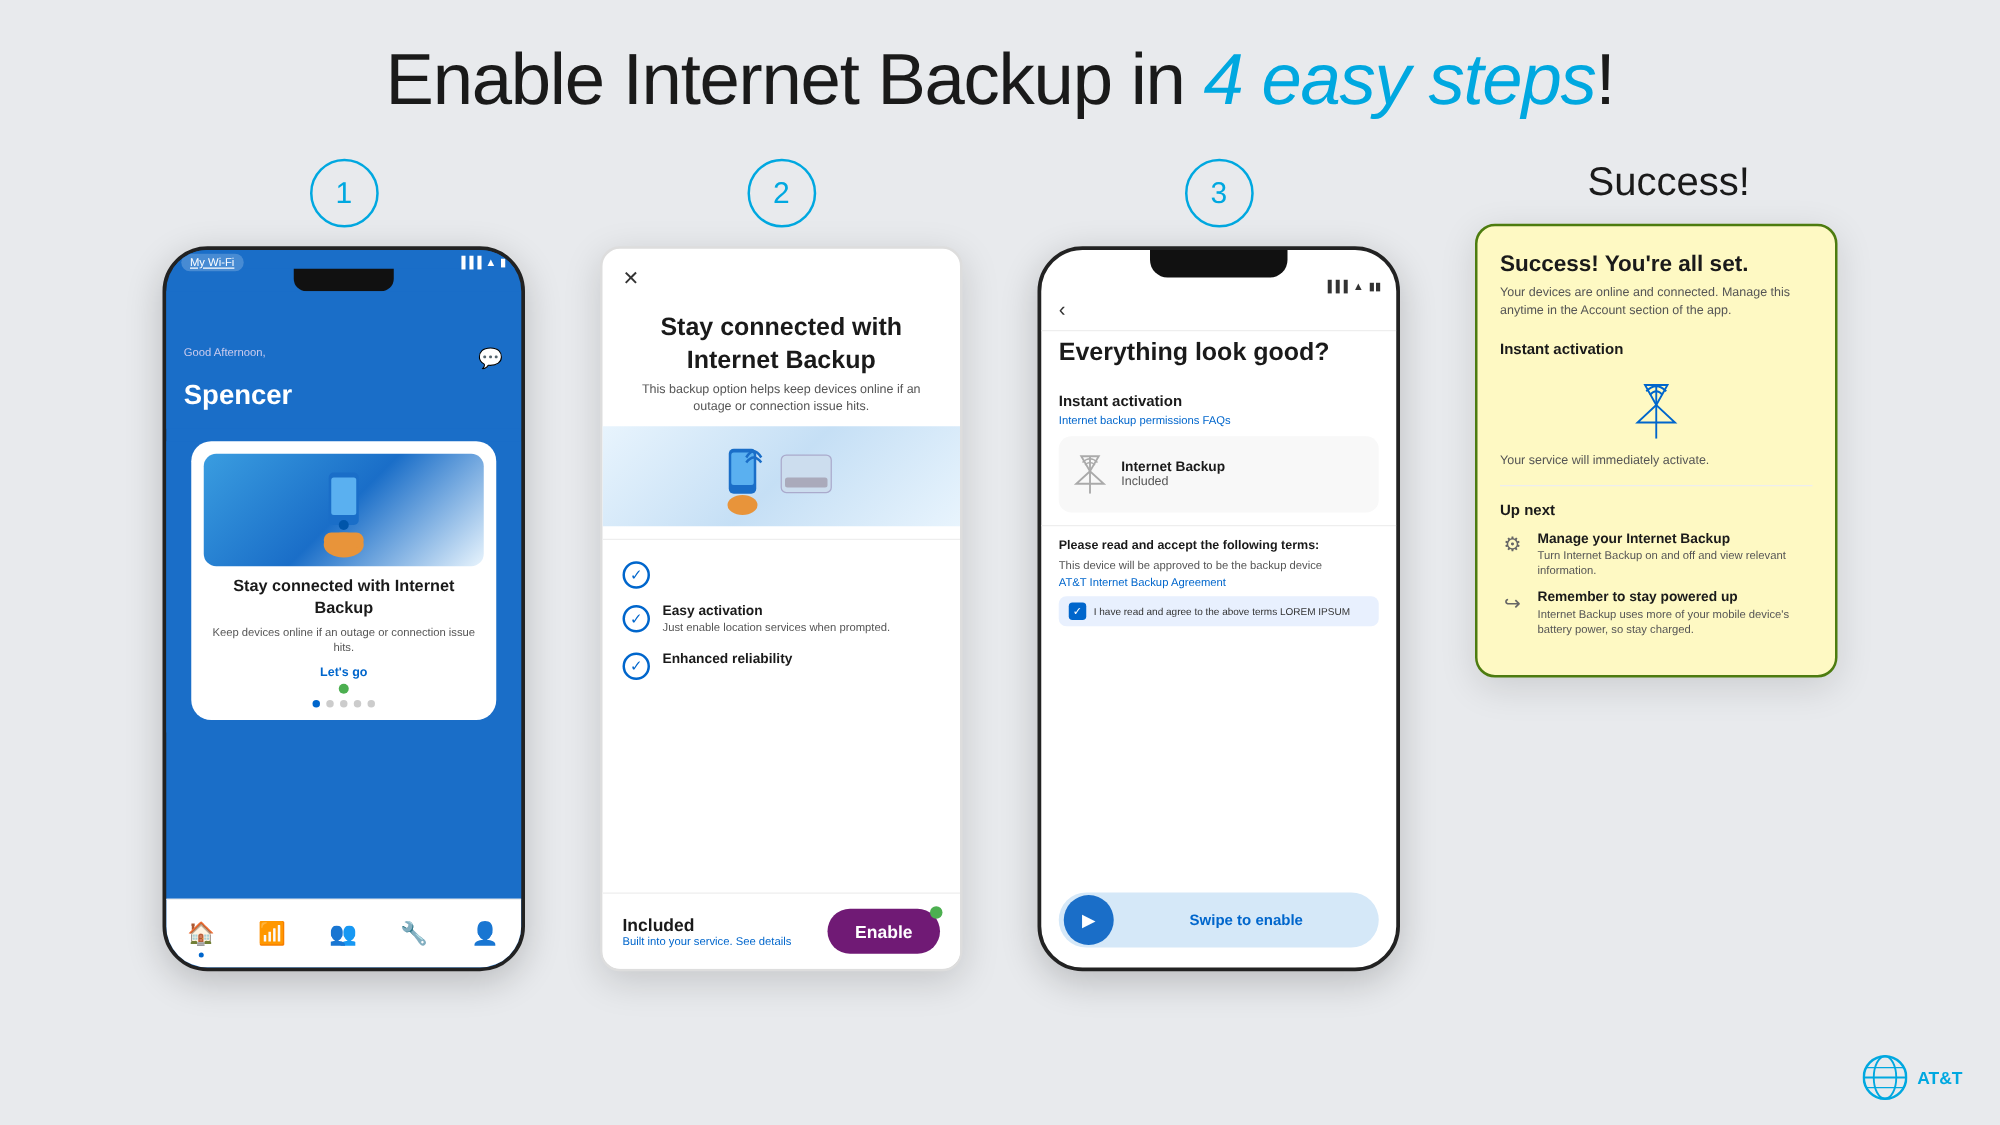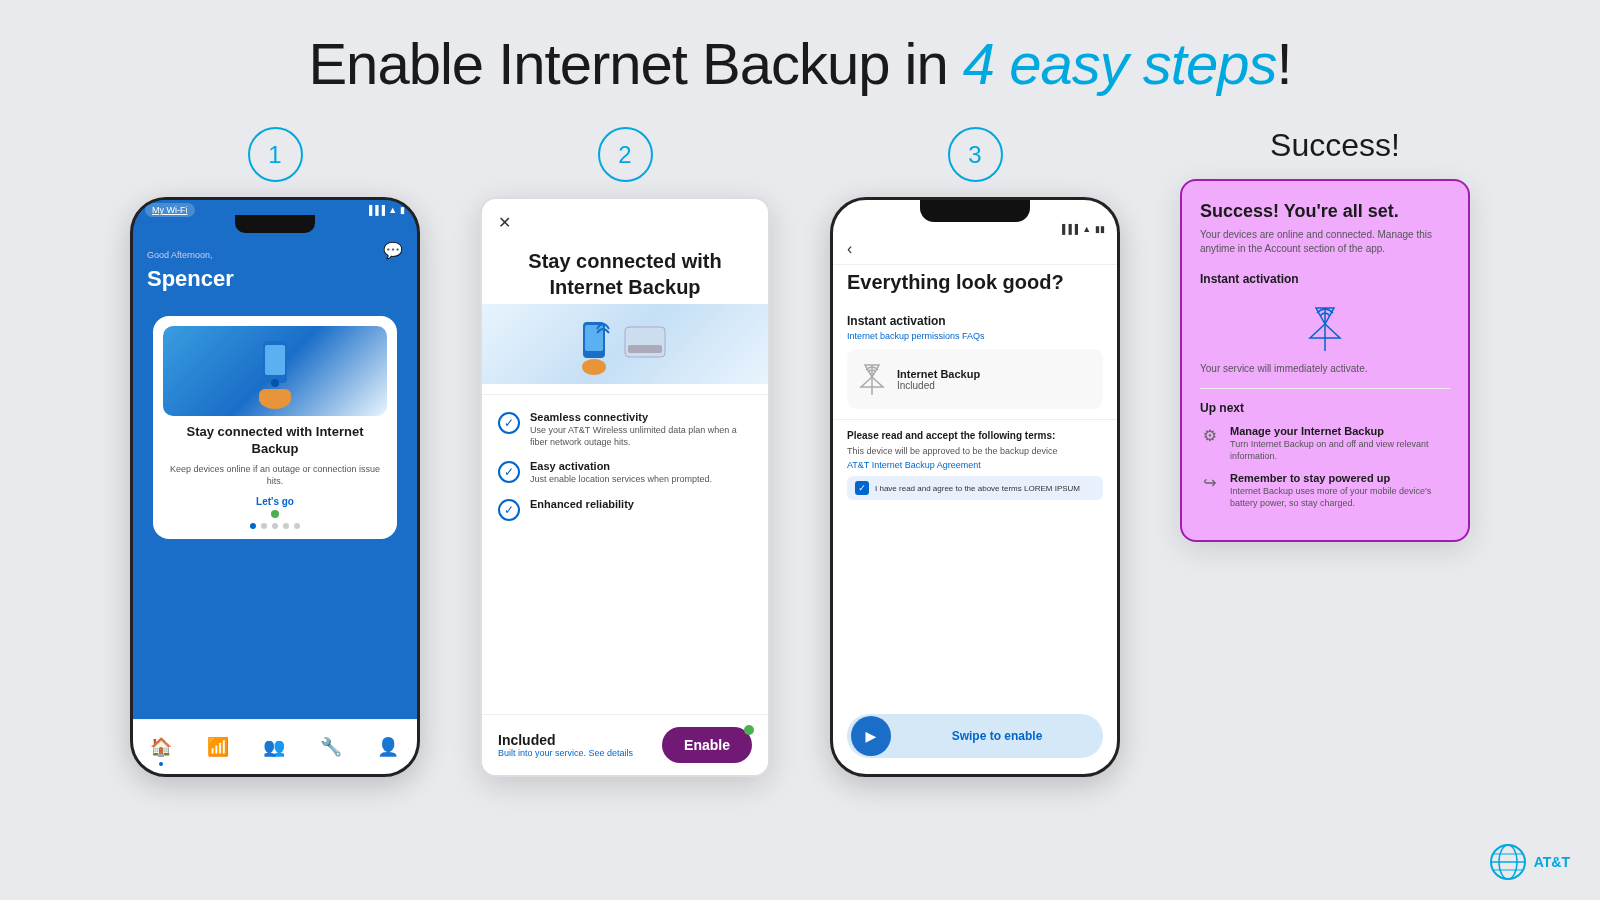--- a/index.html
+++ b/index.html
@@ -444,23 +444,23 @@
       flex: 1;
       text-align: center;
       font-size: 12px;
       font-weight: 600;
       color: #0066cc;
     }
 
     
     .success-panel {
       width: 290px;
-      background: #f0abfc;
+      background: #fef9c3;
       border-radius: 16px;
-      border: 2px solid #a21caf;
+      border: 2px solid #4d7c0f;
       overflow: hidden;
       padding: 20px 18px;
       box-shadow: 0 8px 30px rgba(0,0,0,0.12);
     }
 
     .success-title {
       font-size: 18px;
       font-weight: 700;
       color: #1a1a1a;
       margin-bottom: 6px;
@@ -575,21 +575,21 @@
           <span style="background:rgba(255,255,255,0.2); border-radius:10px; padding:2px 7px;text-decoration:underline;">My Wi-Fi</span>
         </span>
         <span style="font-size:9px; color:white; display:flex; gap:3px;">
           <span>▐▐▐</span>
           <span>▲</span>
           <span>▮</span>
         </span>
       </div>
       <div style="background:#111; width:80px; height:18px; border-radius:0 0 10px 10px; margin:0 auto;"></div>
       <div style="background:#1a6ec8; padding:8px 14px 14px;">
-        <div style="display:flex; justify-content:space-between; align-items:flex-end; margin-bottom:6px;">
+        <div style="display:flex; justify-content:space-between; align-items:flex-start; margin-bottom:6px;margin-top:36px;">
           <span style="font-size:9px; color:#cce;">Good Afternoon,</span>
           <span style="font-size:16px; color:white;">💬</span>
         </div>
         <div style="font-size:22px; font-weight:800; color:white;">Spencer</div>
       </div>
 
       <div style="background:#1a6ec8; padding:0 10px 10px;">
         <div class="phone1-card">
           <div class="phone1-card-img">
 
@@ -637,43 +637,40 @@
     </div>
   </div>
 
   <div class="step-col">
     <div class="step-number">2</div>
     <div class="phone2-mockup">
       <div class="phone2-top">
         <span class="close-x">✕</span>
       </div>
       <div class="phone2-title">Stay connected with Internet Backup</div>
+      <div class="phone2-subtitle">This backup option helps keep devices online if an outage or connection issue hits.</div>
       <div class="phone2-img">
         <svg width="120" height="75" viewBox="0 0 120 75">
 
           <rect x="60" y="20" width="40" height="30" rx="4" fill="#cde" stroke="#aac" stroke-width="1"></rect>
           <rect x="63" y="38" width="34" height="8" rx="2" fill="#aab"></rect>
 
           <rect x="18" y="15" width="22" height="36" rx="4" fill="#1a6ec8"></rect>
           <rect x="20" y="18" width="18" height="26" rx="2" fill="#5ab0f0"></rect>
 
           <path d="M32 26 Q38 18 44 26" stroke="#1a6ec8" stroke-width="2" fill="none"></path>
           <path d="M32 22 Q38 12 44 22" stroke="#1a6ec8" stroke-width="2" fill="none"></path>
 
           <ellipse cx="29" cy="60" rx="12" ry="8" fill="#e8943a"></ellipse>
         </svg>
       </div>
       <div class="phone2-divider"></div>
 
       <div class="feature-item">
         <div class="check-circle">✓</div>
-        <div>
-          <div class="feature-title">Seamless connectivity</div>
-          <div class="feature-desc">Use your AT&amp;T Wireless unlimited data plan when a fiber network outage hits.</div>
-        </div>
       </div>
       <div class="feature-item">
         <div class="check-circle">✓</div>
         <div>
           <div class="feature-title">Easy activation</div>
           <div class="feature-desc">Just enable location services when prompted.</div>
         </div>
       </div>
       <div class="feature-item">
         <div class="check-circle">✓</div>

